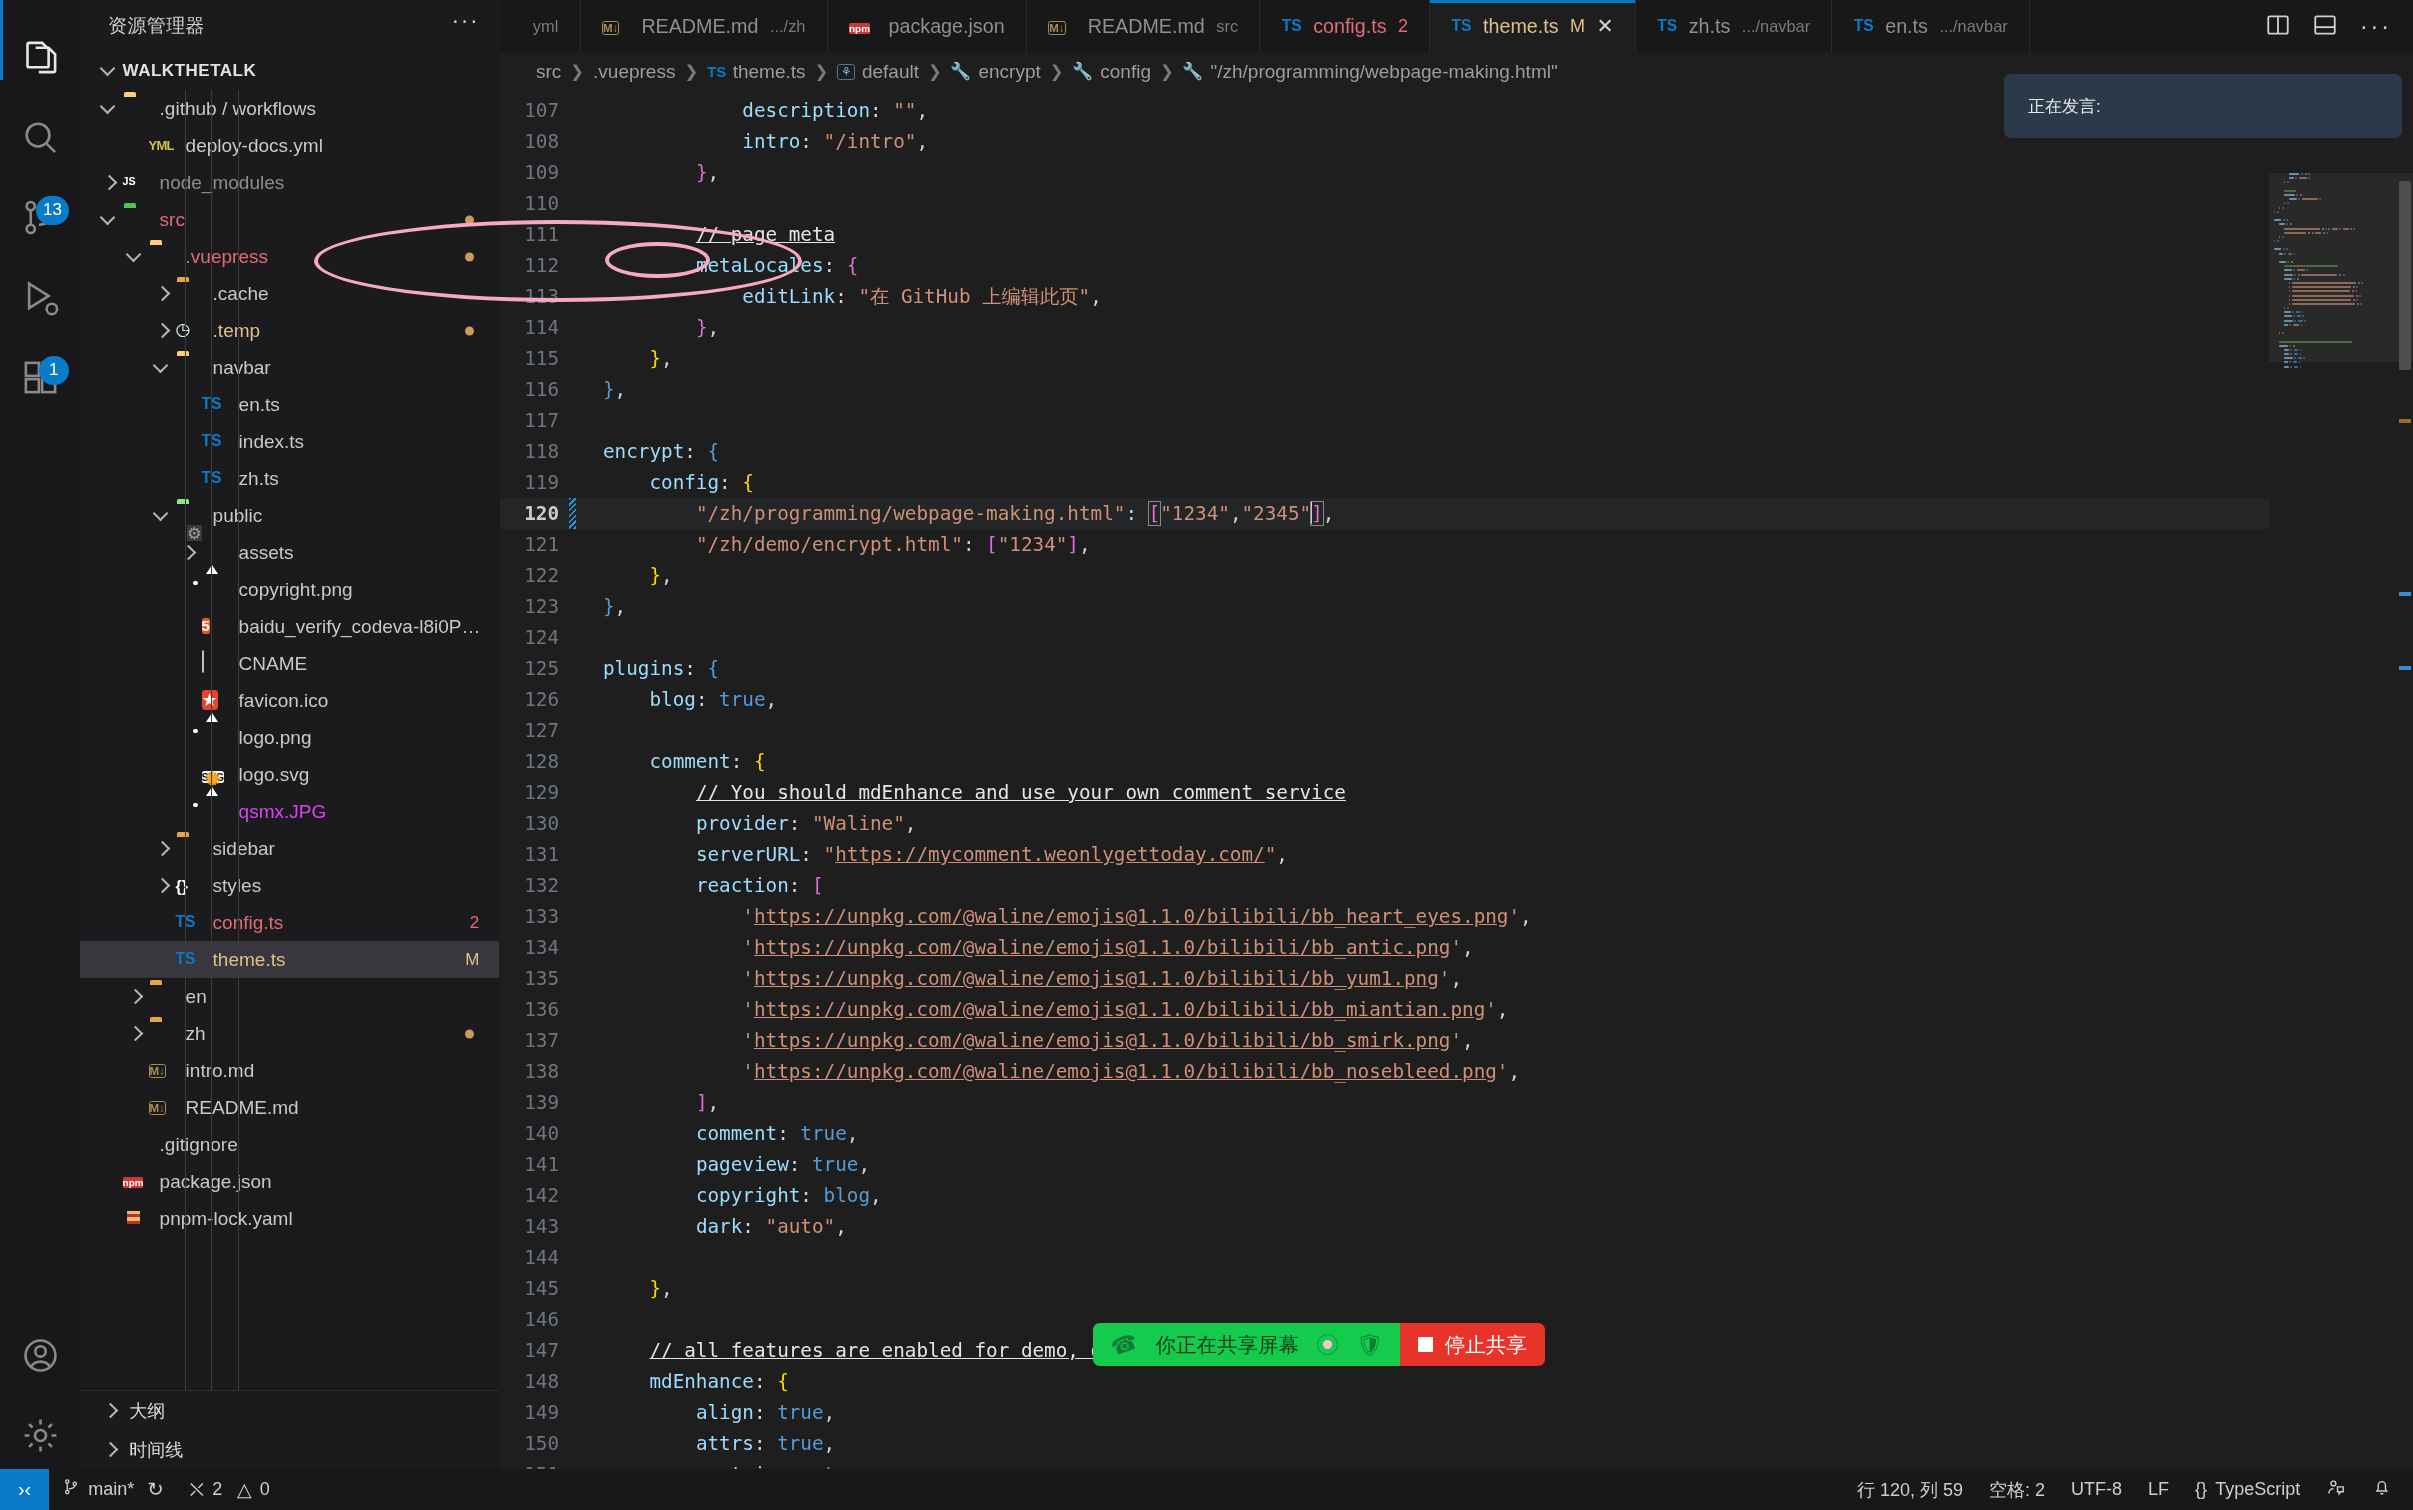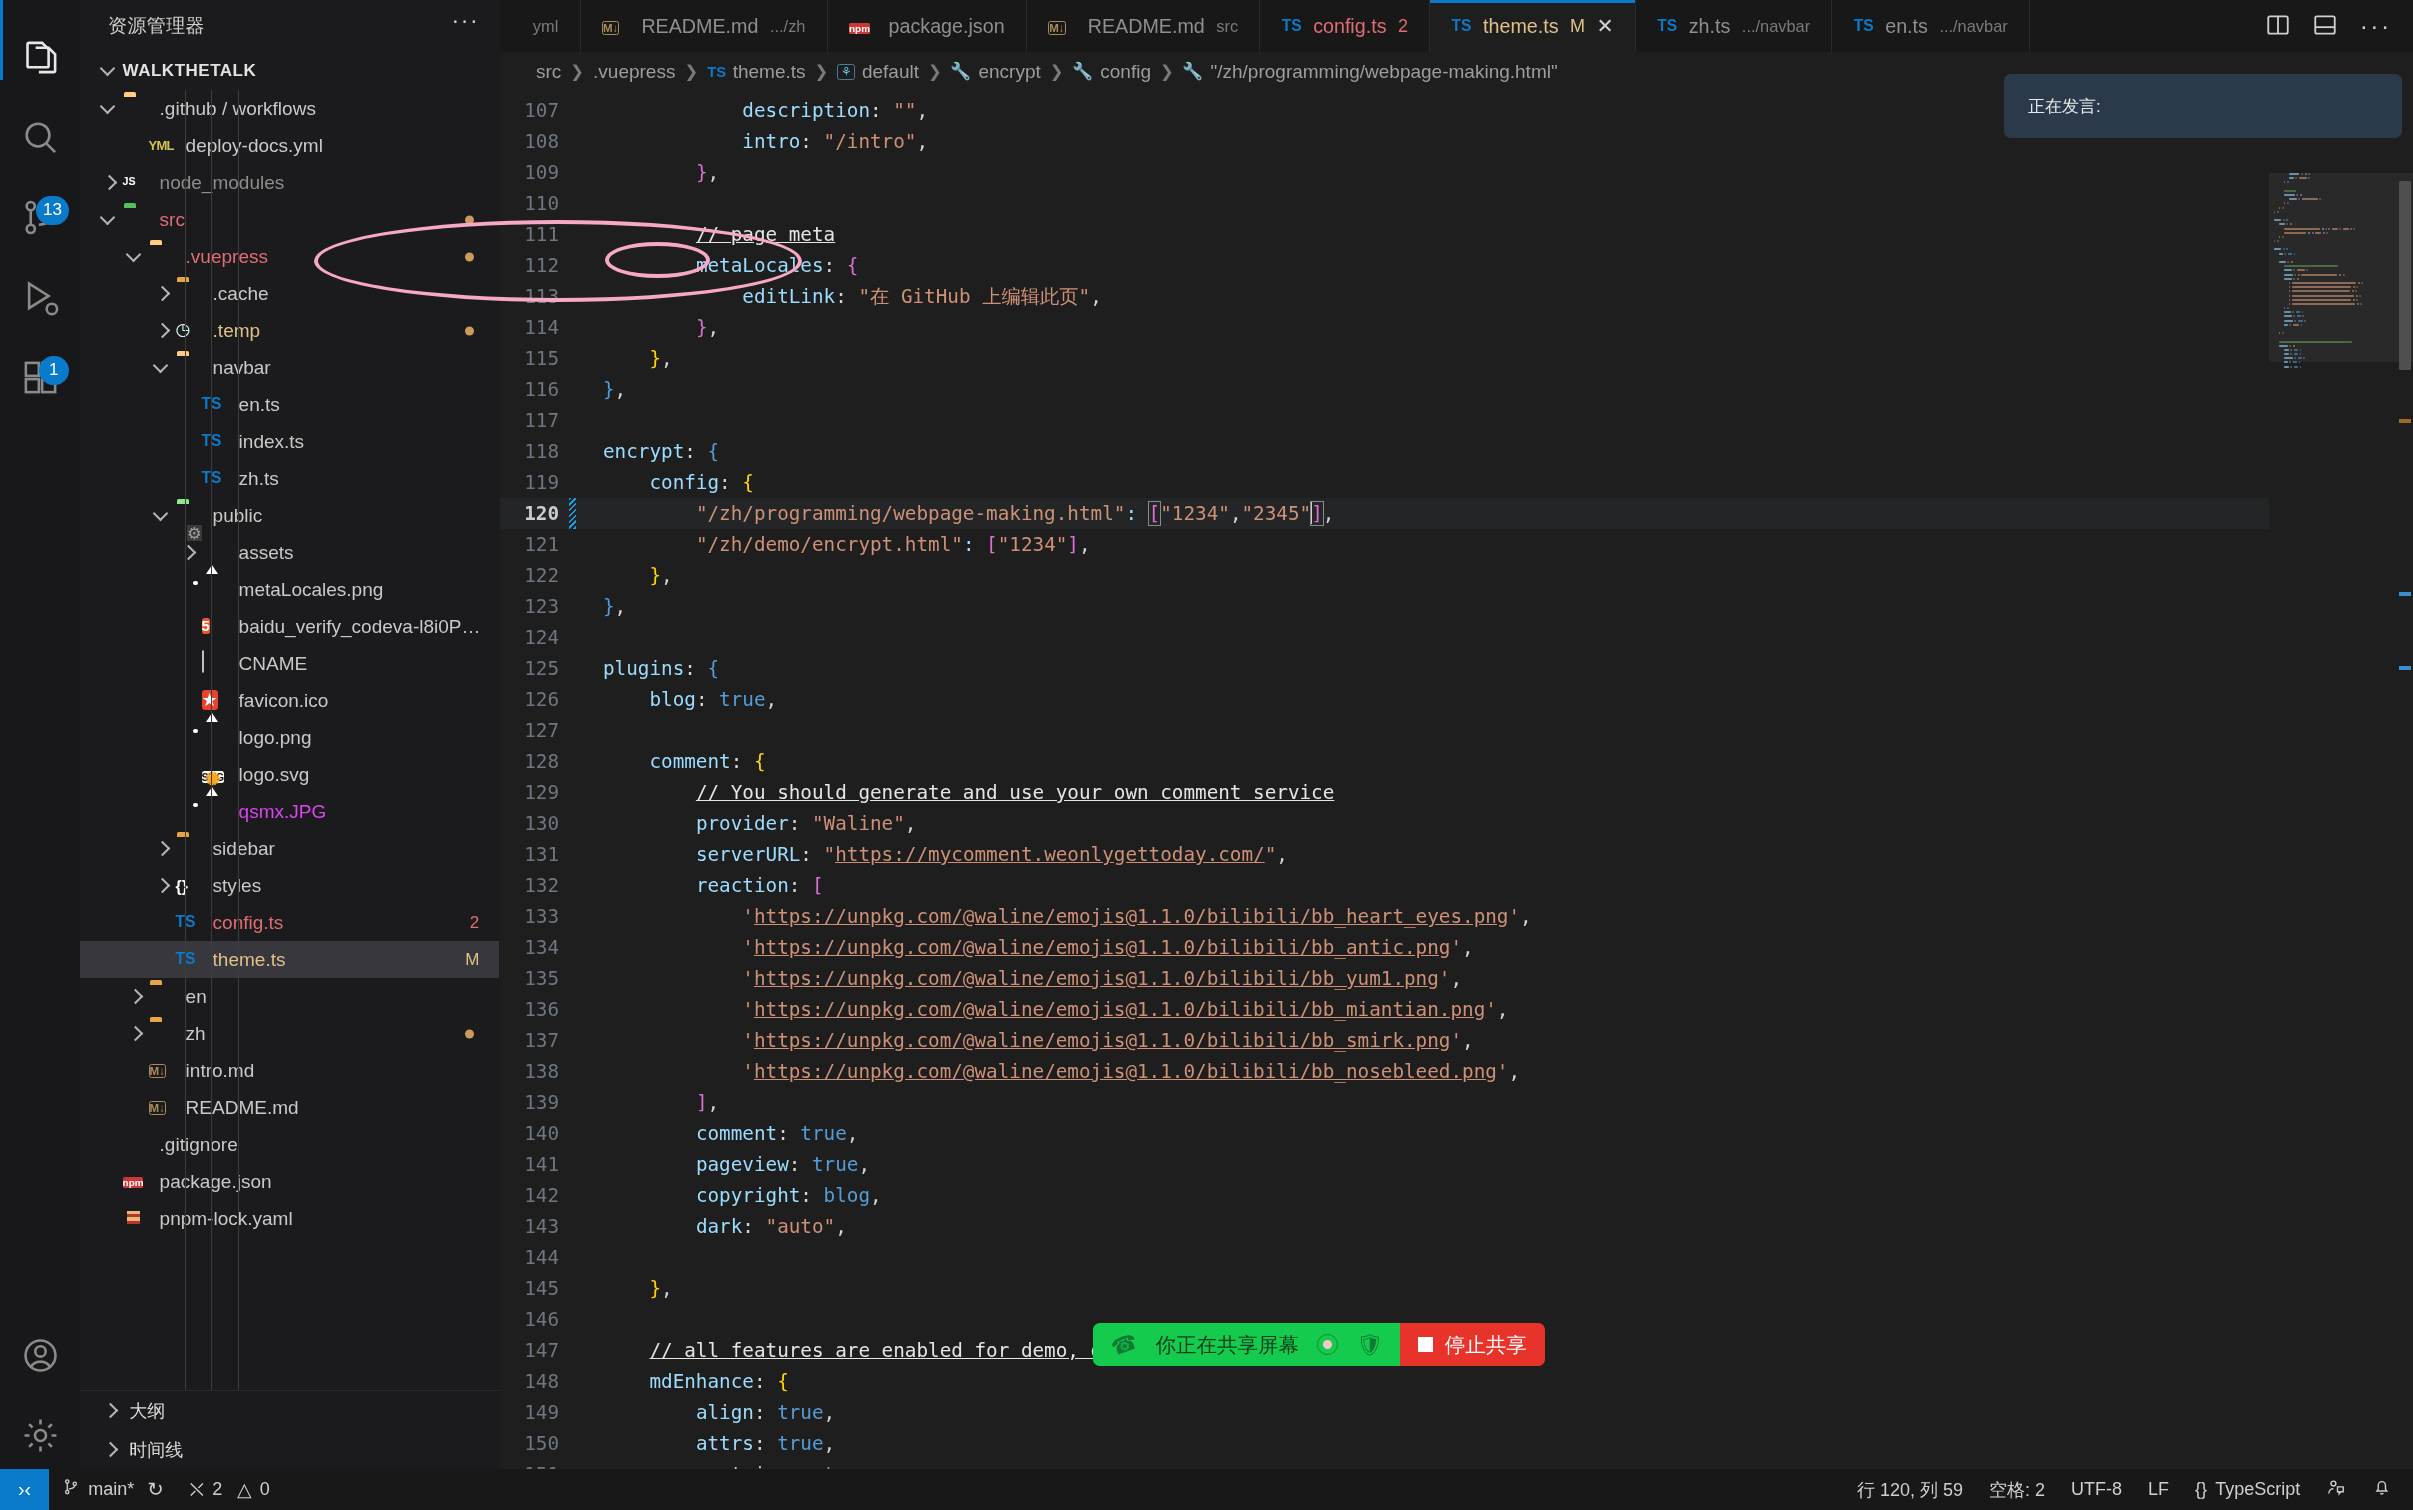--- a/index.html
+++ b/index.html
@@ -359,21 +359,21 @@
             <span class="lbl" style="color:#c9c9c9">public</span>
           </div>
           <div class="row" style="padding-left: 97px;">
             <span class="chev"></span>
             <span class="ficon"><span class="assetico"></span></span>
             <span class="lbl" style="color:#c9c9c9">assets</span>
           </div>
           <div class="row" style="padding-left: 97px;">
             <span class="chev none"></span>
             <span class="ficon"><span class="imgico"></span></span>
-            <span class="lbl" style="color:#c9c9c9">metaLocales.png</span>
+            <span class="lbl" style="color:#c9c9c9">copyright.png</span>
           </div>
           <div class="row" style="padding-left: 97px;">
             <span class="chev none"></span>
             <span class="ficon"><span class="h5ico">5</span></span>
             <span class="lbl" style="color:#c9c9c9">baidu_verify_codeva-l8i0P…</span>
           </div>
           <div class="row" style="padding-left: 97px;">
             <span class="chev none"></span>
             <span class="ficon"><span class="docico"></span></span>
             <span class="lbl" style="color:#c9c9c9">CNAME</span>
@@ -582,21 +582,21 @@
             <div class="cl"><span class="ln">119</span><span class="ctxt">    <span class="pr">config</span><span class="">: </span><span class="br1">{</span></span></div>
             <div class="cl cur"><span class="ln">120</span><span class="ctxt">        <span class="st">"/zh/programming/webpage-making.html"</span><span class="pr">:</span><span class=""> </span><span class="br2 brsel">[</span><span class="st">"1234"</span><span class="">,</span><span class="st">"2345"</span><span class="cursor"></span><span class="br2 brsel">]</span><span class="">,</span></span><span class="gutter-add"></span></div>
             <div class="cl"><span class="ln">121</span><span class="ctxt">        <span class="st">"/zh/demo/encrypt.html"</span><span class="pr">: </span><span class="br2">[</span><span class="st">"1234"</span><span class="br2">]</span><span class="">,</span></span></div>
             <div class="cl"><span class="ln">122</span><span class="ctxt">    <span class="br1">}</span><span class="">,</span></span></div>
             <div class="cl"><span class="ln">123</span><span class="ctxt"><span class="bl">}</span><span class="">,</span></span></div>
             <div class="cl"><span class="ln">124</span><span class="ctxt"></span></div>
             <div class="cl"><span class="ln">125</span><span class="ctxt"><span class="pr">plugins</span><span class="">: </span><span class="bl">{</span></span></div>
             <div class="cl"><span class="ln">126</span><span class="ctxt">    <span class="pr">blog</span><span class="">: </span><span class="k">true</span><span class="">,</span></span></div>
             <div class="cl"><span class="ln">127</span><span class="ctxt"></span></div>
             <div class="cl"><span class="ln">128</span><span class="ctxt">    <span class="pr">comment</span><span class="">: </span><span class="br1">{</span></span></div>
-            <div class="cl"><span class="ln">129</span><span class="ctxt">        <span class="cm">// You should generate and use your own comment service</span></span></div>
+            <div class="cl"><span class="ln">129</span><span class="ctxt">        <span class="cm">// You should mdEnhance and use your own comment service</span></span></div>
             <div class="cl"><span class="ln">130</span><span class="ctxt">        <span class="pr">provider</span><span class="">: </span><span class="st">"Waline"</span><span class="">,</span></span></div>
             <div class="cl"><span class="ln">131</span><span class="ctxt">        <span class="pr">serverURL</span><span class="">: </span><span class="st">"</span><span class="lnk">https://mycomment.weonlygettoday.com/</span><span class="st">"</span><span class="">,</span></span></div>
             <div class="cl"><span class="ln">132</span><span class="ctxt">        <span class="pr">reaction</span><span class="">: </span><span class="br2">[</span></span></div>
             <div class="cl"><span class="ln">133</span><span class="ctxt">            <span class="st">'</span><span class="lnk">https://unpkg.com/@waline/emojis@1.1.0/bilibili/bb_heart_eyes.png</span><span class="st">'</span><span class="">,</span></span></div>
             <div class="cl"><span class="ln">134</span><span class="ctxt">            <span class="st">'</span><span class="lnk">https://unpkg.com/@waline/emojis@1.1.0/bilibili/bb_antic.png</span><span class="st">'</span><span class="">,</span></span></div>
             <div class="cl"><span class="ln">135</span><span class="ctxt">            <span class="st">'</span><span class="lnk">https://unpkg.com/@waline/emojis@1.1.0/bilibili/bb_yum1.png</span><span class="st">'</span><span class="">,</span></span></div>
             <div class="cl"><span class="ln">136</span><span class="ctxt">            <span class="st">'</span><span class="lnk">https://unpkg.com/@waline/emojis@1.1.0/bilibili/bb_miantian.png</span><span class="st">'</span><span class="">,</span></span></div>
             <div class="cl"><span class="ln">137</span><span class="ctxt">            <span class="st">'</span><span class="lnk">https://unpkg.com/@waline/emojis@1.1.0/bilibili/bb_smirk.png</span><span class="st">'</span><span class="">,</span></span></div>
             <div class="cl"><span class="ln">138</span><span class="ctxt">            <span class="st">'</span><span class="lnk">https://unpkg.com/@waline/emojis@1.1.0/bilibili/bb_nosebleed.png</span><span class="st">'</span><span class="">,</span></span></div>
             <div class="cl"><span class="ln">139</span><span class="ctxt">        <span class="br2">]</span><span class="">,</span></span></div>

